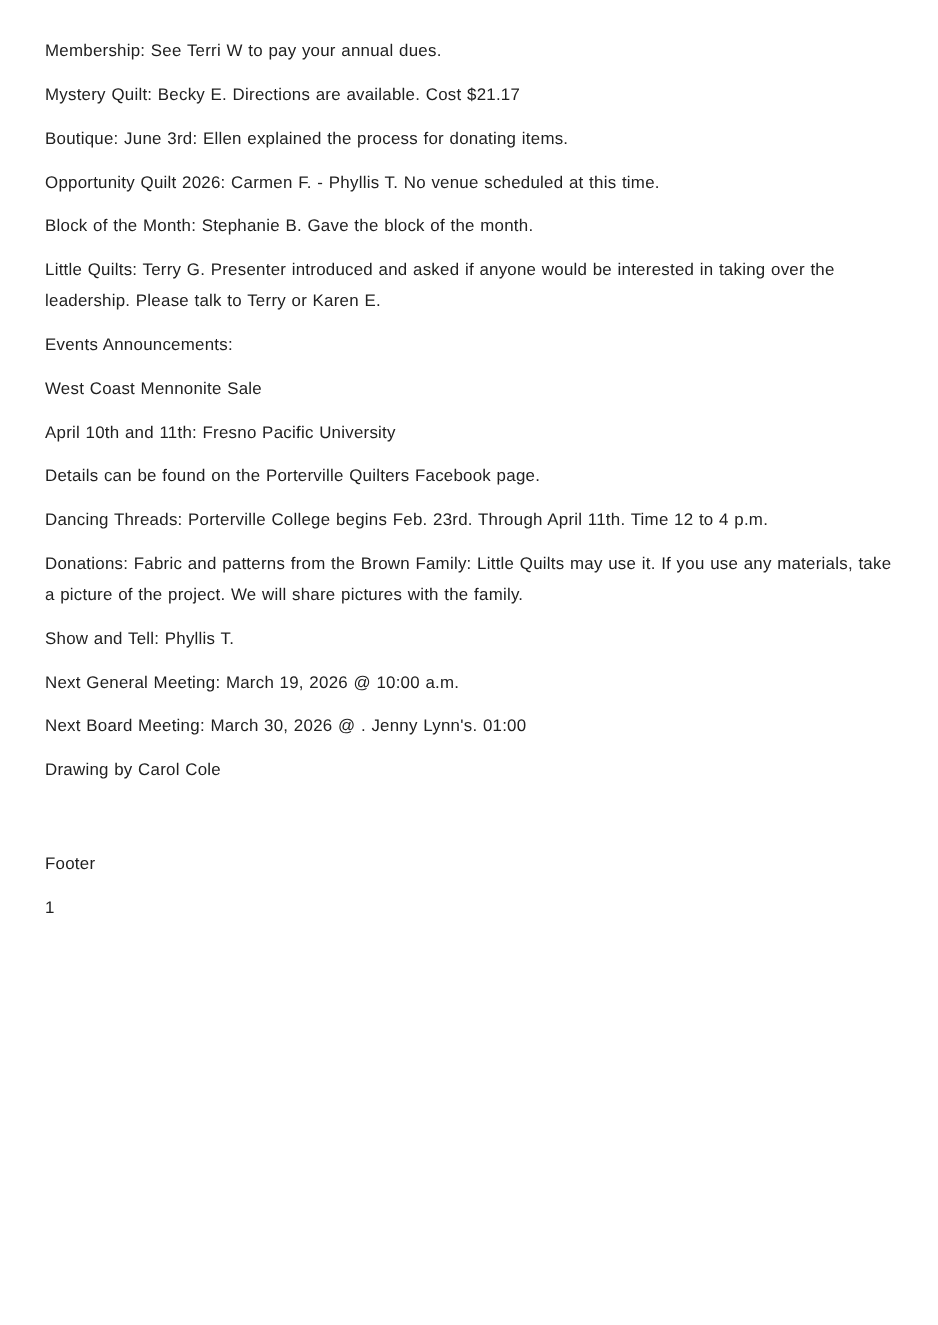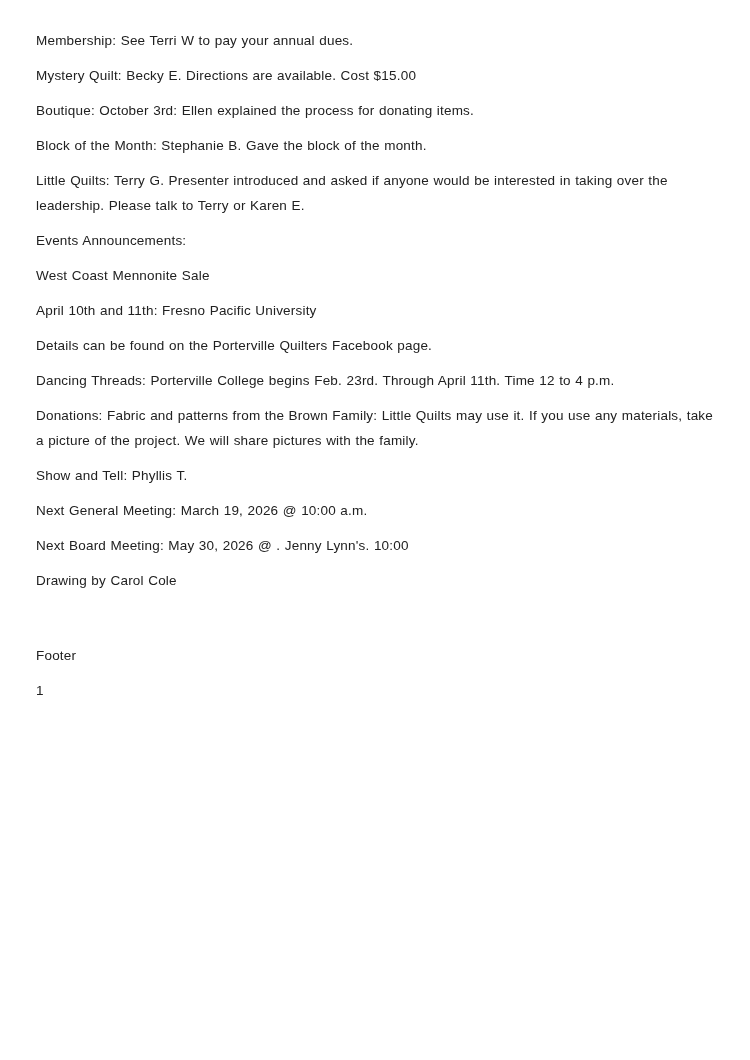--- a/index.html
+++ b/index.html
@@ -32,30 +32,31 @@
   }
   .footer-gap {
     height: 40px;
   }
 </style>
 </head>
 <body>
 
 <div class="page">
   <p class="para">Membership: See Terri W to pay your annual dues.</p>
-  <p class="para">Mystery Quilt: Becky E. Directions are available. Cost $15.00</p>
-  <p class="para">Boutique: October 3rd: Ellen explained the process for donating items.</p>
+  <p class="para">Mystery Quilt: Becky E. Directions are available. Cost $21.17</p>
+  <p class="para">Boutique: June 3rd: Ellen explained the process for donating items.</p>
+  <p class="para">Opportunity Quilt 2026: Carmen F. - Phyllis T. No venue scheduled at this time.</p>
   <p class="para">Block of the Month: Stephanie B. Gave the block of the month.</p>
   <p class="para">Little Quilts: Terry G. Presenter introduced and asked if anyone would be interested in taking over the leadership. Please talk to Terry or Karen E.</p>
   <p class="para">Events Announcements:</p>
   <p class="para">West Coast Mennonite Sale</p>
   <p class="para">April 10th and 11th: Fresno Pacific University</p>
   <p class="para">Details can be found on the Porterville Quilters Facebook page.</p>
   <p class="para">Dancing Threads: Porterville College begins Feb. 23rd. Through April 11th. Time 12 to 4 p.m.</p>
   <p class="para">Donations: Fabric and patterns from the Brown Family: Little Quilts may use it. If you use any materials, take a picture of the project. We will share pictures with the family.</p>
   <p class="para">Show and Tell: Phyllis T.</p>
   <p class="para">Next General Meeting: March 19, 2026 @ 10:00 a.m.</p>
-  <p class="para">Next Board Meeting: May 30, 2026 @ . Jenny Lynn's. 10:00</p>
+  <p class="para">Next Board Meeting: March 30, 2026 @ . Jenny Lynn's. 01:00</p>
   <p class="para">Drawing by Carol Cole</p>
   <div class="footer-gap"></div>
   <p class="para">Footer</p>
   <p class="para">1</p>
 </div>
 
 </body></html>

